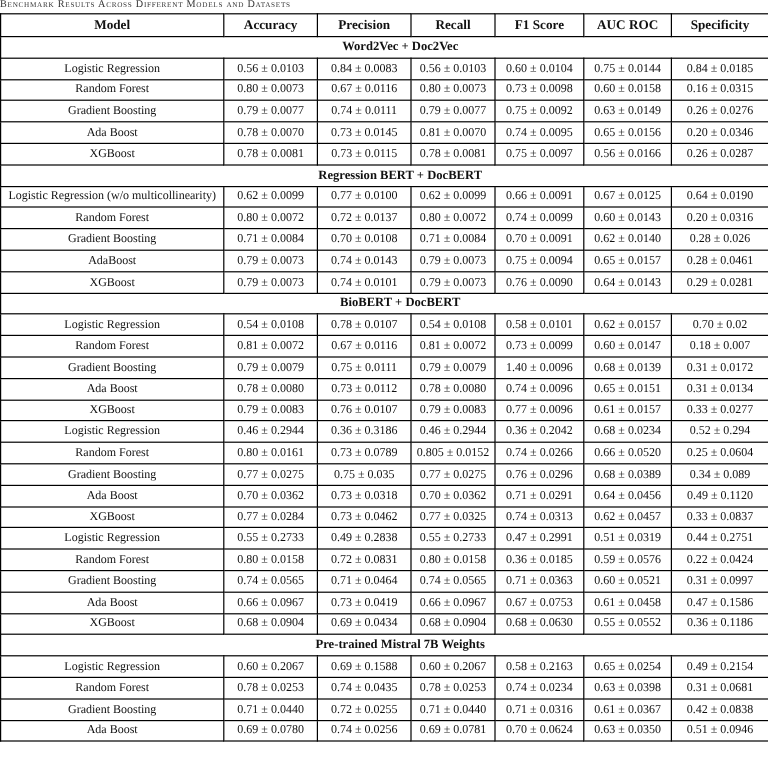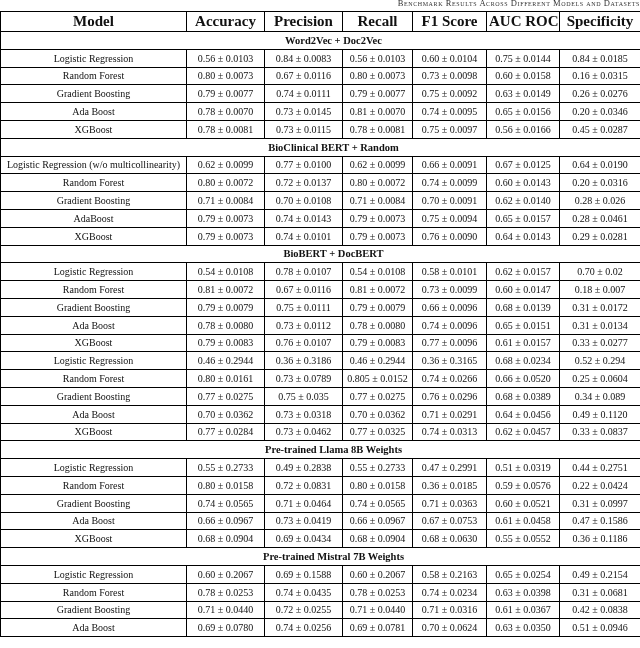--- a/index.html
+++ b/index.html
@@ -13,21 +13,21 @@
     color: #111;
   }
   .page {
     width: 640px;
     height: 648px;
     box-sizing: border-box;
   }
   .caption-clip {
     height: 11px;
     overflow: hidden;
-    text-align: right;
+    text-align: left;
   }
   .caption {
     font-size: 8.5px;
     letter-spacing: 0.6px;
     color: #333;
     font-variant: small-caps;
     margin-top: -2px;
     white-space: nowrap;
   }
   table {
@@ -40,21 +40,21 @@
     font-size: 10px;
     text-align: center;
     vertical-align: middle;
     padding: 1px 2px;
     height: 14.8px;
     overflow: hidden;
     white-space: nowrap;
   }
   thead th {
     font-weight: bold;
-    font-size: 15px;
+    font-size: 11px;
     height: 16px;
   }
   .section-title {
     font-weight: bold;
     font-size: 10.5px;
     padding-left: 28px;
   }
   .col-model   { width: 186px; }
   .col-acc     { width: 78px; }
   .col-prec    { width: 78px; }
@@ -133,24 +133,24 @@
           <td>0.65 ± 0.0156</td>
           <td>0.20 ± 0.0346</td>
         </tr>
         <tr>
           <td>XGBoost</td>
           <td>0.78 ± 0.0081</td>
           <td>0.73 ± 0.0115</td>
           <td>0.78 ± 0.0081</td>
           <td>0.75 ± 0.0097</td>
           <td>0.56 ± 0.0166</td>
-          <td>0.45 ± 0.0287</td>
-        </tr>
-        <tr>
-          <td colspan="7" class="section-title">BioClinical BERT + Random</td>
+          <td>0.26 ± 0.0287</td>
+        </tr>
+        <tr>
+          <td colspan="7" class="section-title">Regression BERT + DocBERT</td>
         </tr>
         <tr>
           <td>Logistic Regression (w/o multicollinearity)</td>
           <td>0.62 ± 0.0099</td>
           <td>0.77 ± 0.0100</td>
           <td>0.62 ± 0.0099</td>
           <td>0.66 ± 0.0091</td>
           <td>0.67 ± 0.0125</td>
           <td>0.64 ± 0.0190</td>
         </tr>
@@ -209,21 +209,21 @@
           <td>0.81 ± 0.0072</td>
           <td>0.73 ± 0.0099</td>
           <td>0.60 ± 0.0147</td>
           <td>0.18 ± 0.007</td>
         </tr>
         <tr>
           <td>Gradient Boosting</td>
           <td>0.79 ± 0.0079</td>
           <td>0.75 ± 0.0111</td>
           <td>0.79 ± 0.0079</td>
-          <td>0.66 ± 0.0096</td>
+          <td>1.40 ± 0.0096</td>
           <td>0.68 ± 0.0139</td>
           <td>0.31 ± 0.0172</td>
         </tr>
         <tr>
           <td>Ada Boost</td>
           <td>0.78 ± 0.0080</td>
           <td>0.73 ± 0.0112</td>
           <td>0.78 ± 0.0080</td>
           <td>0.74 ± 0.0096</td>
           <td>0.65 ± 0.0151</td>
@@ -236,21 +236,21 @@
           <td>0.79 ± 0.0083</td>
           <td>0.77 ± 0.0096</td>
           <td>0.61 ± 0.0157</td>
           <td>0.33 ± 0.0277</td>
         </tr>
         <tr>
           <td>Logistic Regression</td>
           <td>0.46 ± 0.2944</td>
           <td>0.36 ± 0.3186</td>
           <td>0.46 ± 0.2944</td>
-          <td>0.36 ± 0.3165</td>
+          <td>0.36 ± 0.2042</td>
           <td>0.68 ± 0.0234</td>
           <td>0.52 ± 0.294</td>
         </tr>
         <tr>
           <td>Random Forest</td>
           <td>0.80 ± 0.0161</td>
           <td>0.73 ± 0.0789</td>
           <td>0.805 ± 0.0152</td>
           <td>0.74 ± 0.0266</td>
           <td>0.66 ± 0.0520</td>
@@ -277,23 +277,20 @@
         <tr>
           <td>XGBoost</td>
           <td>0.77 ± 0.0284</td>
           <td>0.73 ± 0.0462</td>
           <td>0.77 ± 0.0325</td>
           <td>0.74 ± 0.0313</td>
           <td>0.62 ± 0.0457</td>
           <td>0.33 ± 0.0837</td>
         </tr>
         <tr>
-          <td colspan="7" class="section-title">Pre-trained Llama 8B Weights</td>
-        </tr>
-        <tr>
           <td>Logistic Regression</td>
           <td>0.55 ± 0.2733</td>
           <td>0.49 ± 0.2838</td>
           <td>0.55 ± 0.2733</td>
           <td>0.47 ± 0.2991</td>
           <td>0.51 ± 0.0319</td>
           <td>0.44 ± 0.2751</td>
         </tr>
         <tr>
           <td>Random Forest</td>

